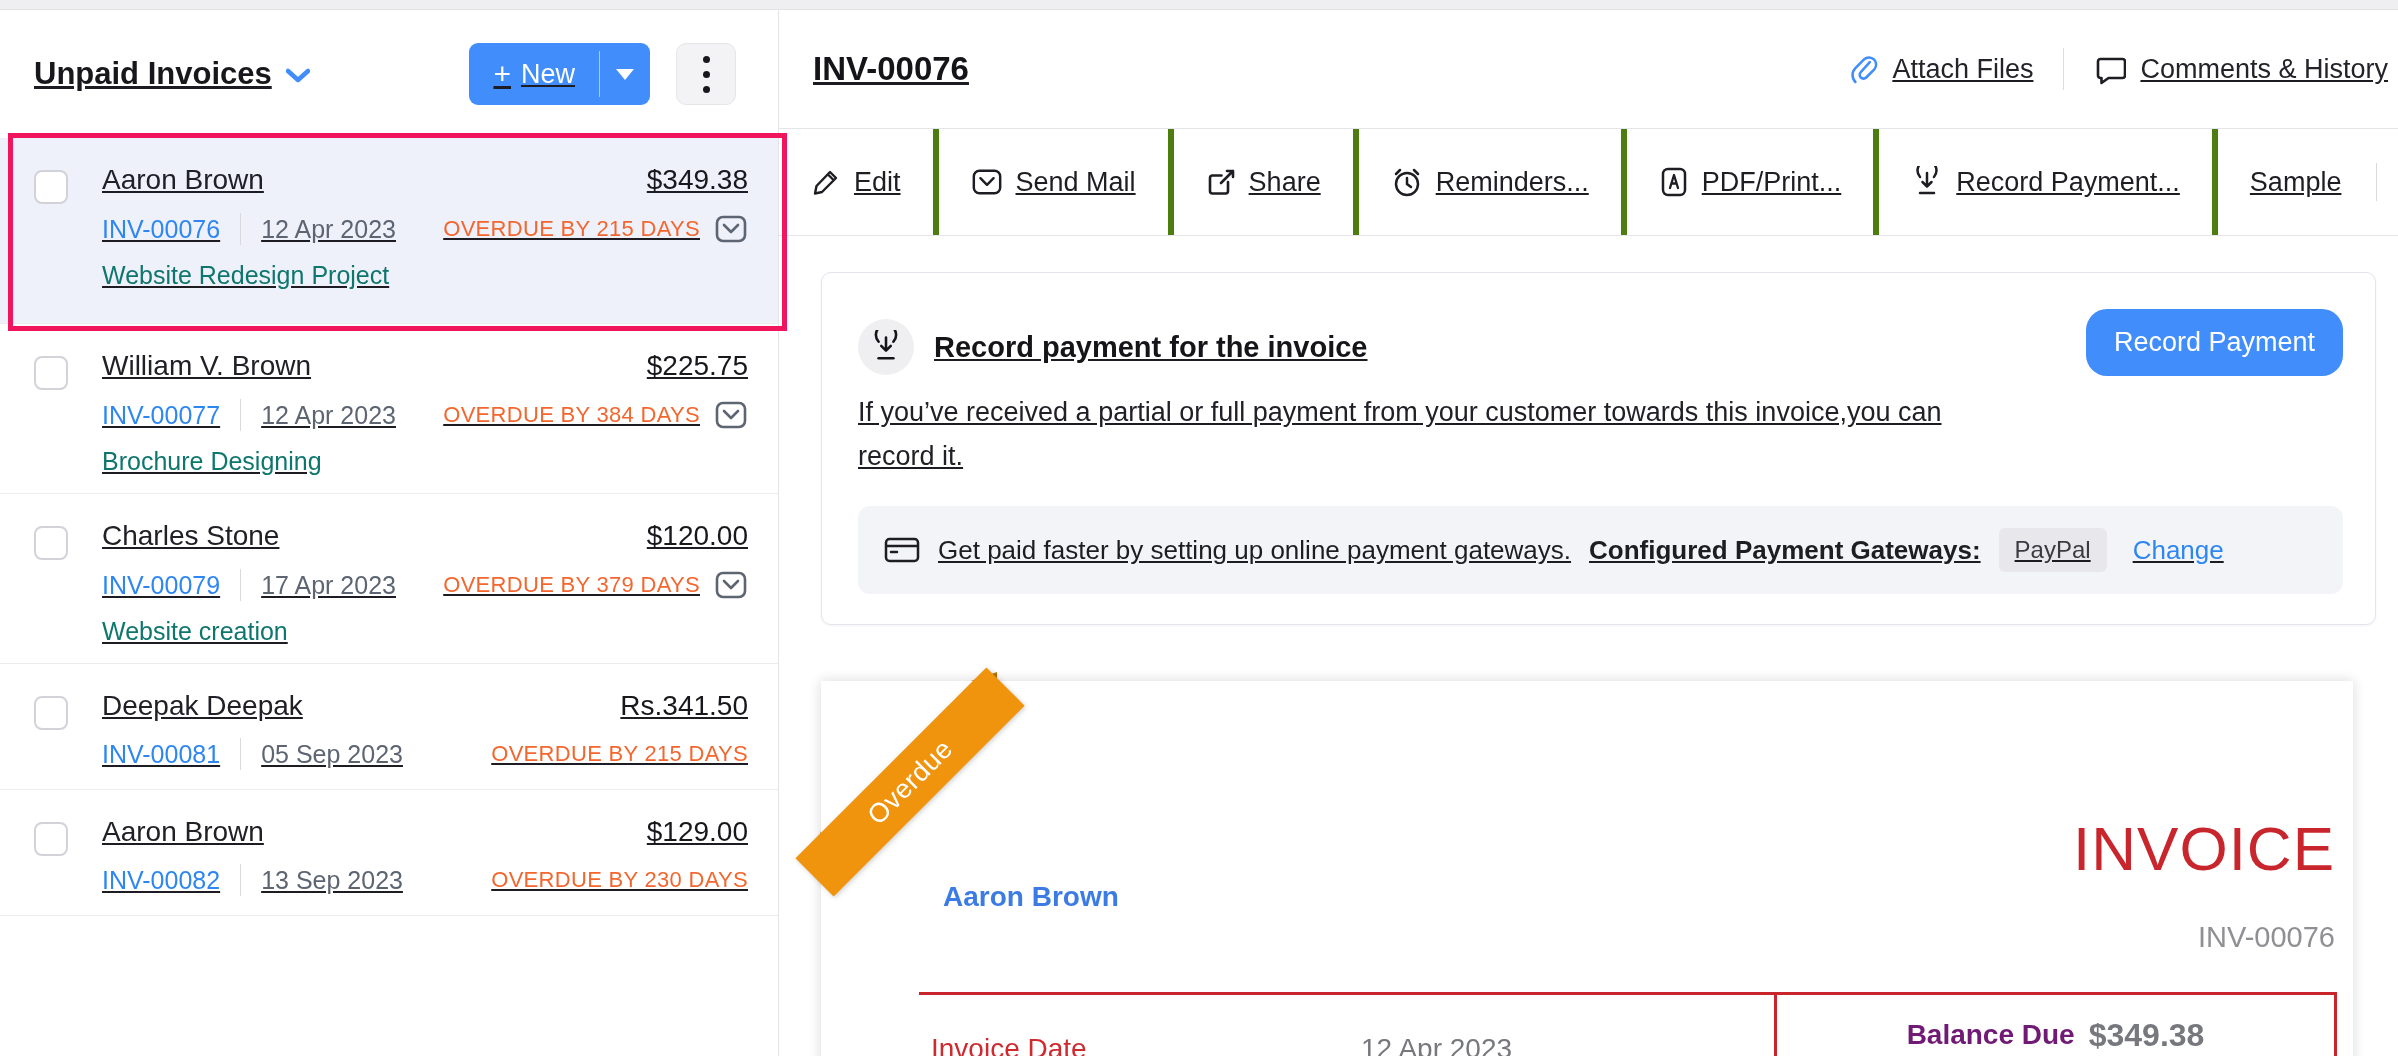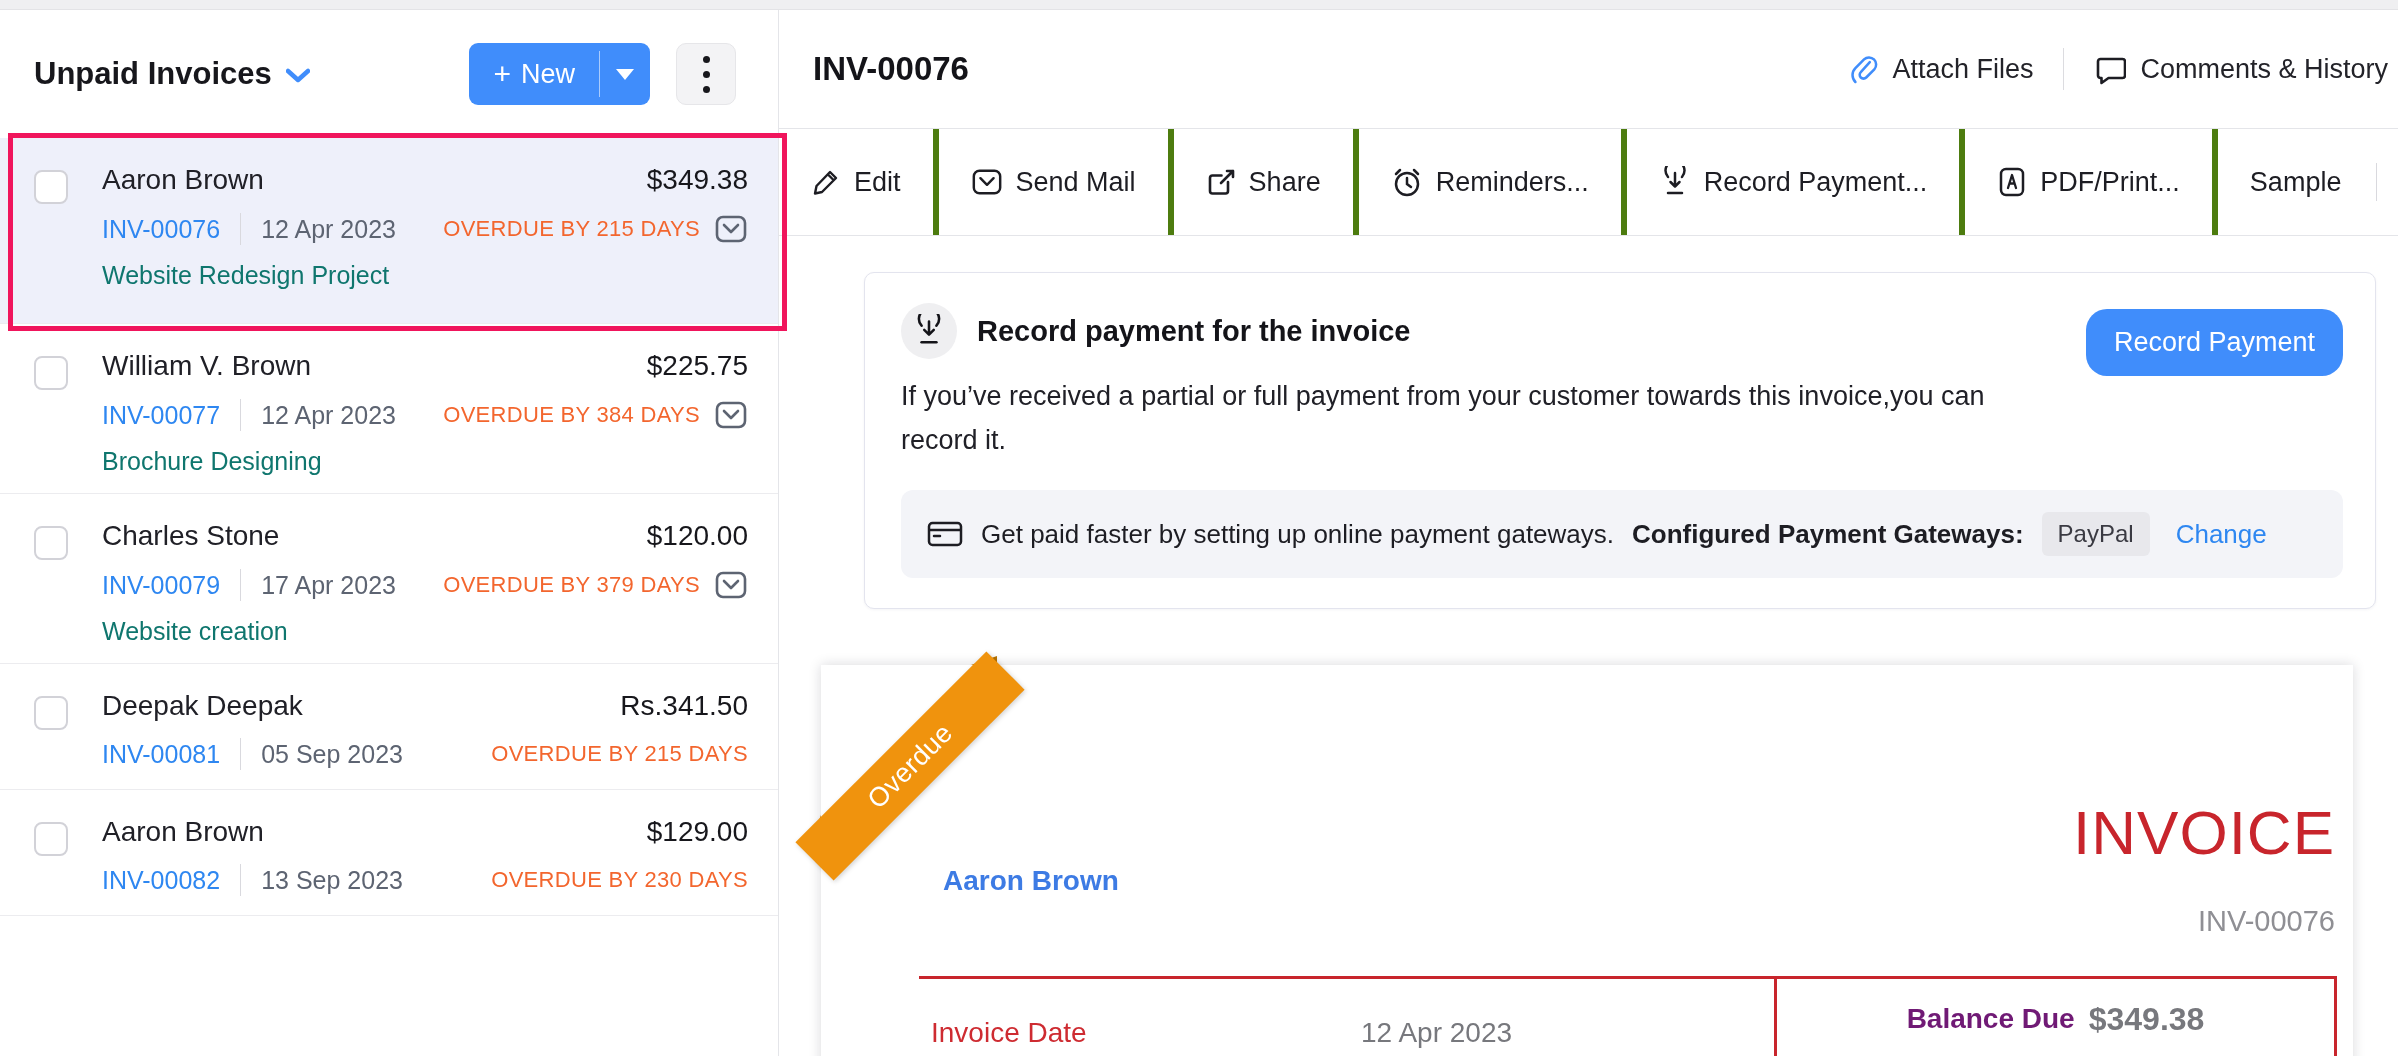--- a/index.html
+++ b/index.html
@@ -1,20 +1,20 @@
 <!DOCTYPE html>
 <html><head>
 <meta charset="utf-8">
 <style>
   * { box-sizing: border-box; margin: 0; padding: 0; }
   html,body { width:2398px; height:1056px; overflow:hidden; background:#fff;
               font-family:"Liberation Sans", sans-serif; color:#1c1c22; }
 
   .topstrip { height:10px; background:#efeff1; border-bottom:1px solid #e3e3e6; }
-  .app { display:flex; height:1046px; position:relative; }
+  .app { display:flex; height:1046px; position:relative;text-decoration:underline; }
 
   
   .sidebar { width:779px; border-right:1px solid #e4e5e9; display:flex; flex-direction:column; background:#fff; }
   .sb-head { height:128px; display:flex; align-items:center; padding:0 42px 0 34px; }
   .sb-title { font-size:31px; font-weight:700; color:#17171c; display:flex; align-items:center; gap:14px; cursor:pointer; }
   .sb-title svg { margin-top:4px; }
   .sb-spacer { flex:1; }
   .new-btn { display:flex; height:62px; border-radius:9px; overflow:hidden; background:#408dfb; color:#fff; font-size:27px; align-items:stretch; }
   .new-main { display:flex; align-items:center; gap:10px; padding:0 24px; }
   .new-plus { font-size:30px; font-weight:400; }
@@ -63,21 +63,21 @@
   .tb-btn:last-child { border-right:none; }
   .tb-btn svg { flex:none; }
   .tb-caret { width:0; height:0; border-left:8px solid transparent; border-right:8px solid transparent;
               border-top:10px solid #33333a; margin-left:18px; }
   .sample-sep { width:1px; height:38px; background:#d9d9de; align-self:center; margin:0 4px 0 22px; }
   .tb-enddiv { width:1px; height:66px; background:#e4e5e9; align-self:center; }
 
   .content { flex:1; padding:36px 22px 0 42px; overflow:hidden; }
 
   .pay-card { position:relative; background:#fff; border:1px solid #e3e4ee; border-radius:10px;
-              box-shadow:0 1px 3px rgba(40,40,80,.05); padding:30px 32px 30px 36px;margin-left:43px; }
+              box-shadow:0 1px 3px rgba(40,40,80,.05); padding:46px 32px 30px 36px; }
   .pc-row { display:flex; align-items:center; gap:20px; }
   .pc-ic { width:56px; height:56px; border-radius:50%; background:#efeff1; display:flex; align-items:center; justify-content:center; }
   .pc-h { font-size:29px; font-weight:700; color:#141419; }
   .pc-body { margin-top:16px; font-size:27px; line-height:1.62; color:#202027; max-width:1165px; }
   .pc-btn { position:absolute; top:36px; right:32px; background:#408dfb; color:#fff; border:none;
             font-size:27px; padding:18px 28px; border-radius:21px; cursor:pointer; font-family:inherit; }
   .pc-banner { margin-top:28px; background:#f3f4f8; border-radius:12px; padding:22px 26px;
                display:flex; align-items:center; gap:18px; font-size:26px; color:#1d1d23; }
   .pcb-bold { font-weight:700; }
   .chip { background:#e8e8ec; border-radius:6px; padding:8px 16px; font-size:24px; color:#3a3a42; }
@@ -287,33 +287,33 @@
         </div>
         <div class="tb-btn">
           <svg width="32" height="32" viewBox="0 0 32 32">
               <circle cx="16" cy="18" r="11" fill="none" stroke="#1d1d23" stroke-width="2.5"></circle>
               <path d="M16 12 v6 l4 3" fill="none" stroke="#1d1d23" stroke-width="2.5" stroke-linecap="round"></path>
               <path d="M5 8 L9 4 M27 8 L23 4" fill="none" stroke="#1d1d23" stroke-width="2.5" stroke-linecap="round"></path>
             </svg>
           <span>Reminders...</span>
         </div>
         <div class="tb-btn">
+          <svg width="30" height="32" viewBox="0 0 30 32">
+              <rect x="4" y="3" width="22" height="26" rx="5" fill="none" stroke="#1d1d23" stroke-width="2.5"></rect>
+              <path d="M11 22 L15 9 L19 22 M12.5 17.5 h5" fill="none" stroke="#1d1d23" stroke-width="2.3" stroke-linecap="round" stroke-linejoin="round"></path>
+            </svg>
+          <span>PDF/Print...</span>
+        </div>
+        <div class="tb-btn">
           <svg width="32" height="32" viewBox="0 0 32 32">
               <path d="M9 8 a9.5 9.5 0 1 1 14 0" fill="none" stroke="#1d1d23" stroke-width="2.5" stroke-linecap="round" transform="translate(0,3)"></path>
               <path d="M16 6 v13 M11.5 15 L16 19.5 L20.5 15" fill="none" stroke="#1d1d23" stroke-width="2.5" stroke-linecap="round" stroke-linejoin="round" transform="translate(0,1)"></path>
               <path d="M9 27 h14" stroke="#1d1d23" stroke-width="2.5" stroke-linecap="round"></path>
             </svg>
           <span>Record Payment...</span>
-        </div>
-        <div class="tb-btn">
-          <svg width="30" height="32" viewBox="0 0 30 32">
-              <rect x="4" y="3" width="22" height="26" rx="5" fill="none" stroke="#1d1d23" stroke-width="2.5"></rect>
-              <path d="M11 22 L15 9 L19 22 M12.5 17.5 h5" fill="none" stroke="#1d1d23" stroke-width="2.3" stroke-linecap="round" stroke-linejoin="round"></path>
-            </svg>
-          <span>PDF/Print...</span>
         </div>
         <div class="tb-btn">
           <span>Sample</span>
           <span class="sample-sep"></span>
           <i class="tb-caret"></i>
         </div>
       </div>
 
       <span class="tb-enddiv"></span>
 

